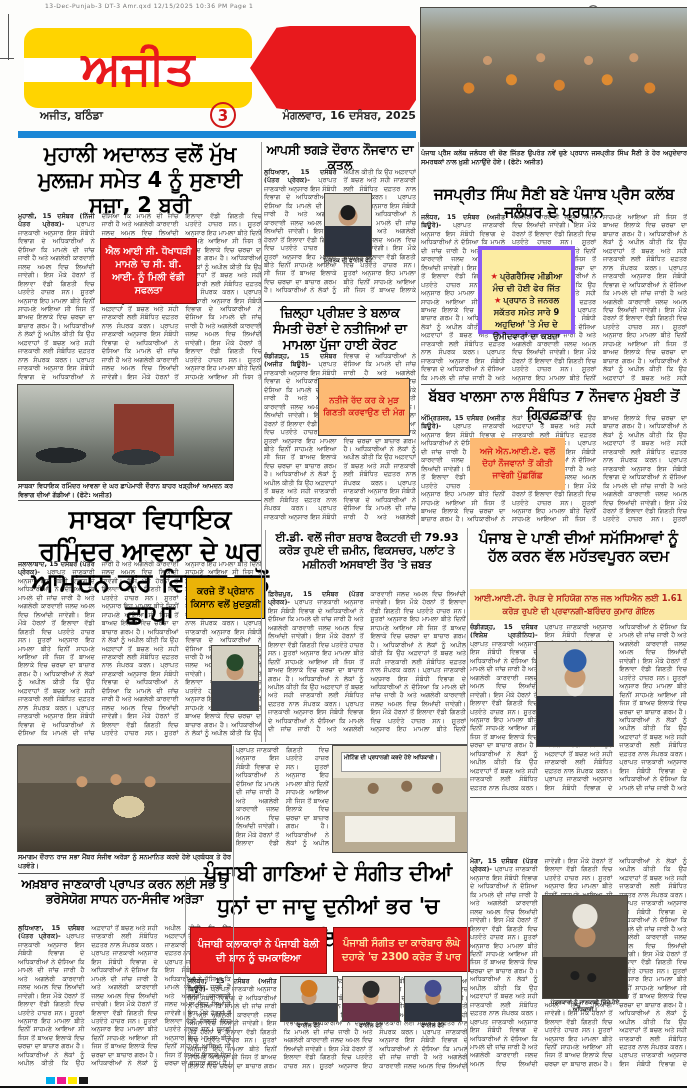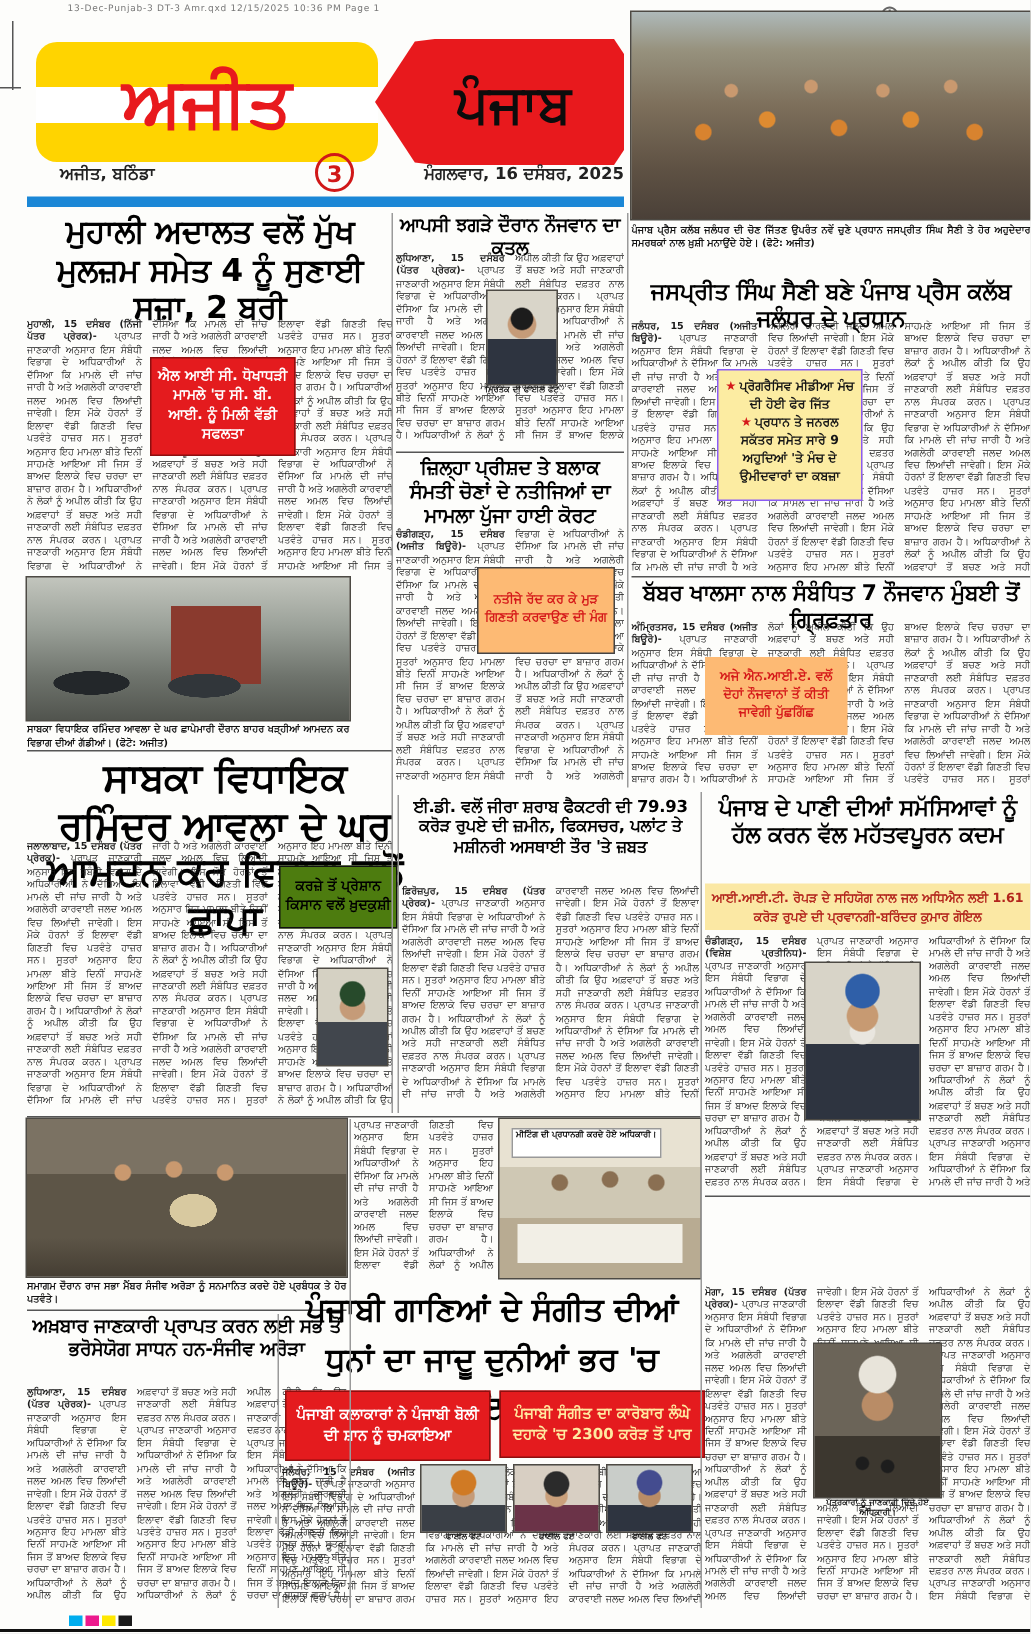--- a/index.html
+++ b/index.html
@@ -9,41 +9,40 @@
   .body{font-size:6.4px;line-height:1.32;text-align:justify;color:#1a1a1a;overflow:hidden;column-gap:7px;column-fill:auto;}
   .c2{column-count:2;} .c3{column-count:3;}
   .dl{font-weight:bold;}
   .cap{font-size:6.5px;line-height:1.35;text-align:justify;color:#111;overflow:hidden;font-weight:bold;}
   .capc{font-size:5.6px;line-height:1.2;color:#111;overflow:hidden;text-align:center;font-weight:bold;}
   .photo{background-color:#8a8174;outline:1px solid #4d4a44;}
   .vr{background:#9a9a9a;width:1px;}
   .hrule{background:#555;height:1px;}
   .redbox{background:#e41b1e;color:#fff;font-weight:bold;text-align:center;display:flex;align-items:center;justify-content:center;padding:3px;border:1px solid #8d0f0f;box-sizing:border-box;line-height:1.35;}
   .whitebox{background:#fdba74;color:#d51a1a;font-weight:bold;text-align:center;display:flex;align-items:center;justify-content:center;padding:3px;box-sizing:border-box;line-height:1.4;}
-  .yellowbox{background:#fceca2;border:1px solid #8b5cf6;color:#161616;font-weight:bold;font-size:8.3px;line-height:1.45;padding:4px 3px;box-sizing:border-box;text-align:center;}
+  .yellowbox{background:#fceca2;border:4px solid #8b5cf6;color:#161616;font-weight:bold;font-size:8.3px;line-height:1.45;padding:20px 3px;box-sizing:border-box;text-align:center;}
   .star{color:#d51a1a;margin-right:2px;}
   .strap{background:#fbe8a4;color:#b3241c;font-weight:bold;font-size:8.4px;line-height:1.45;text-align:center;display:flex;align-items:center;justify-content:center;padding:2px 4px;box-sizing:border-box;}
-  .borderbox{border:1.5px solid #111;background:#4d7c0f;color:#000;font-weight:bold;text-align:center;display:flex;align-items:center;justify-content:center;font-size:9.3px;line-height:1.35;padding:2px;box-sizing:border-box;}
+  .borderbox{border:1.5px solid #111;background:#eab308;color:#000;font-weight:bold;text-align:center;display:flex;align-items:center;justify-content:center;font-size:9.3px;line-height:1.35;padding:2px;box-sizing:border-box;}
   .tiny{font-size:6px;color:#777;letter-spacing:0.5px;}
 </style>
 </head>
 <body>
 
 <div id="page">
 
   <div class="abs tiny" style="left:45px;top:2px;width:400px;">13-Dec-Punjab-3 DT-3 Amr.qxd   12/15/2025   10:36 PM   Page 1</div>
   <div class="abs" style="left:8px;top:14px;width:1px;height:46px;background:#555;"></div>
   <div class="abs" style="left:0;top:58px;width:14px;height:1px;background:#555;"></div>
   <div class="abs" style="left:586px;top:0px;font-size:17px;color:#666;">⊕</div>
 
   <div class="abs" style="left:24px;top:28px;width:228px;height:80px;background:#ffd400;border-radius:14px;"></div>
   <div class="abs" style="left:24px;top:58px;width:228px;height:24px;background:#fff;"></div>
   <div class="abs" style="left:24px;top:30px;width:228px;height:76px;line-height:76px;text-align:center;font-size:46px;font-weight:bold;color:#e8191d;">ਅਜੀਤ</div>
   <div class="abs" style="left:250px;top:26px;width:166px;height:84px;background:#e8191d;clip-path:polygon(0 50%,16% 2%,24% 0,96% 0,100% 12%,100% 88%,96% 100%,24% 100%,16% 98%);"></div>
-  <div class="abs" style="left:272px;top:30px;width:140px;height:80px;line-height:80px;text-align:center;font-size:35px;font-weight:bold;color:#0c0c0c;">ਪੰਜਾਬ</div>
   <div class="abs" style="left:40px;top:109px;width:150px;font-size:11px;font-weight:bold;color:#222;">ਅਜੀਤ, ਬਠਿੰਡਾ</div>
   <div class="abs" style="left:210px;top:102px;width:26px;height:26px;border:2px solid #d01818;border-radius:50%;line-height:25px;text-align:center;font-size:15px;font-weight:bold;color:#d01818;box-sizing:border-box;">3</div>
   <div class="abs" style="left:262px;top:109px;width:154px;font-size:11px;font-weight:bold;color:#222;text-align:right;">ਮੰਗਲਵਾਰ, 16 ਦਸੰਬਰ, 2025</div>
   <div class="abs" style="left:18px;top:131px;width:398px;height:7px;background:#1b87d6;"></div>
 
   <div class="abs photo" style="left:421px;top:8px;width:266px;height:138px;background-image:radial-gradient(circle at 18% 58%,#d8832f 0 5px,transparent 6px),radial-gradient(circle at 34% 52%,#de8b31 0 5px,transparent 6px),radial-gradient(circle at 52% 56%,#d8832f 0 5px,transparent 6px),radial-gradient(circle at 70% 52%,#de8b31 0 5px,transparent 6px),radial-gradient(circle at 86% 58%,#d8832f 0 5px,transparent 6px),radial-gradient(circle at 25% 38%,#c9996f 0 4px,transparent 5px),radial-gradient(circle at 45% 36%,#c9996f 0 4px,transparent 5px),radial-gradient(circle at 63% 38%,#c9996f 0 4px,transparent 5px),radial-gradient(circle at 80% 36%,#c9996f 0 4px,transparent 5px),linear-gradient(180deg,#aeb9b9 0%,#97927e 18%,#7d6f5b 45%,#5f5244 75%,#4a4038 100%);"></div>
   <div class="abs cap" style="left:421px;top:149px;width:266px;height:33px;">ਪੰਜਾਬ ਪ੍ਰੈਸ ਕਲੱਬ ਜਲੰਧਰ ਦੀ ਚੋਣ ਜਿੱਤਣ ਉਪਰੰਤ ਨਵੇਂ ਚੁਣੇ ਪ੍ਰਧਾਨ ਜਸਪ੍ਰੀਤ ਸਿੰਘ ਸੈਣੀ ਤੇ ਹੋਰ ਅਹੁਦੇਦਾਰ ਸਮਰਥਕਾਂ ਨਾਲ ਖ਼ੁਸ਼ੀ ਮਨਾਉਂਦੇ ਹੋਏ। (ਫੋਟੋ: ਅਜੀਤ)</div>
   <div class="abs hl" style="left:421px;top:185px;width:266px;font-size:15px;">ਜਸਪ੍ਰੀਤ ਸਿੰਘ ਸੈਣੀ ਬਣੇ ਪੰਜਾਬ ਪ੍ਰੈਸ ਕਲੱਬ ਜਲੰਧਰ ਦੇ ਪ੍ਰਧਾਨ</div>
   <div class="abs body c3" style="left:421px;top:213px;width:266px;height:170px;">
     <b class="dl">ਜਲੰਧਰ, 15 ਦਸੰਬਰ (ਅਜੀਤ ਬਿਊਰੋ)-</b>

